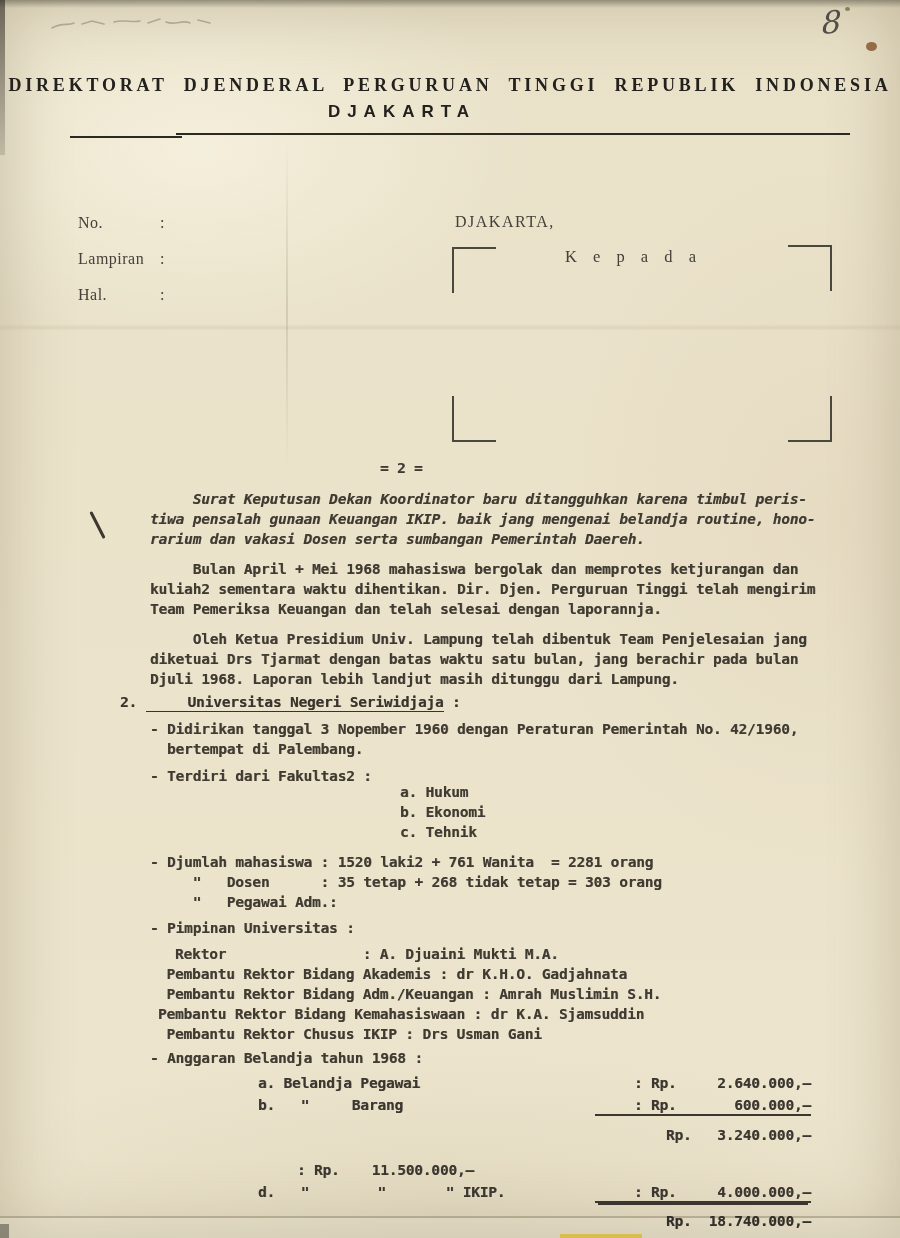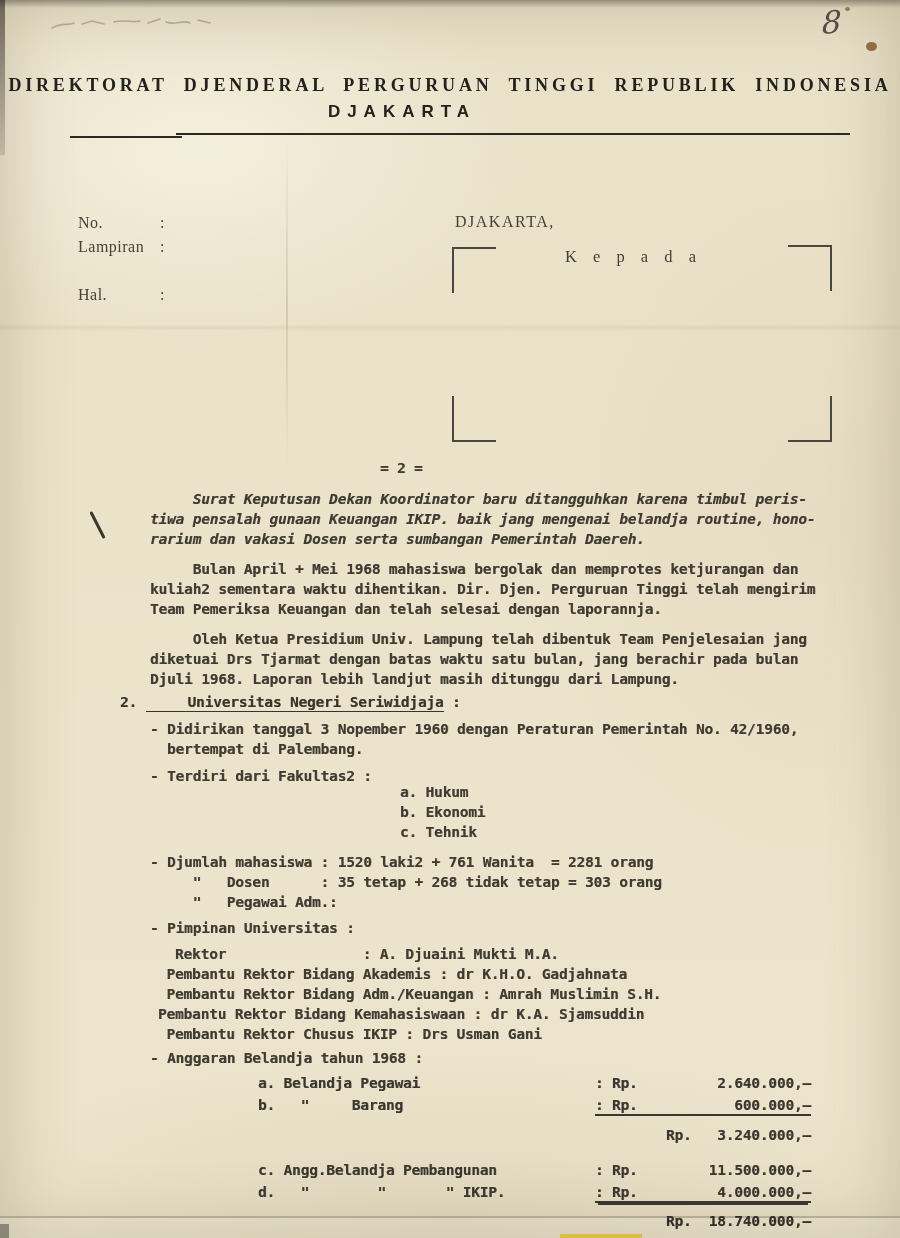--- a/index.html
+++ b/index.html
@@ -66,21 +66,21 @@
   .leaders{left:158px;top:944px;}
   .b5{left:150px;top:1048px;}
   
   .budget{position:absolute;left:258px;top:1072px;width:560px;
     font-family:"DejaVu Sans Mono","Liberation Mono",monospace;
     font-size:14.5px;font-weight:bold;color:#3b3730;letter-spacing:-.2px;
     text-shadow:.4px 0 0 rgba(59,55,48,.5);}
   .b-row{display:flex;height:22px;line-height:22px;white-space:pre;}
   .b-label{width:337px;}
   .money{display:flex;width:216px;}
-  .b-rp{width:56px;}
+  .b-rp{width:56px;margin-left:39px;}
   .b-amt{flex:1;text-align:right;}
   .u1{border-bottom:2px solid #3b3730;}
   .u2{border-bottom:2px solid #3b3730;box-shadow:0 5px 0 -3px #3b3730;}
   .gap-sub{margin-top:8px;}
   .gap-c{margin-top:13px;}
   .gap-tot{margin-top:7px;color:#322f28;}
   
   .hand8{
     position:absolute;left:822px;top:4px;font-family:"DejaVu Serif",serif;
     font-style:italic;font-size:31px;color:#524d46;
@@ -130,21 +130,21 @@
 
   <div class="lh-title">DIREKTORAT DJENDERAL PERGURUAN TINGGI REPUBLIK INDONESIA</div>
   <div class="lh-city">DJAKARTA</div>
   <div class="rule rule-short"></div>
   <div class="rule rule-long"></div>
 
   <div class="meta-row pr" style="top:214px;">
     <span class="meta-label">No.</span>
     <span>:</span>
   </div>
-  <div class="meta-row pr" style="top:238px;justify-content:space-between;">
+  <div class="meta-row pr" style="top:250px;justify-content:space-between;">
     <span class="meta-label">Lampiran</span>
     <span>:</span>
   </div>
   <div class="meta-row pr" style="top:286px;">
     <span class="meta-label">Hal.</span>
     <span>:</span>
   </div>
   <div class="date-city pr">DJAKARTA,</div>
   <div class="kepada pr">K e p a d a</div>
 
@@ -199,21 +199,20 @@
       </span>
     </div>
     <div class="b-row gap-sub">
       <span class="b-label"></span>
       <span class="money">
         <span class="b-rp"></span>
         <span class="b-amt">Rp.   3.240.000,—</span>
       </span>
     </div>
     <div class="b-row gap-c">
-      <span class="b-label">c. Angg.Belandja Pembangunan</span>
       <span class="money">
         <span class="b-rp">: Rp.</span>
         <span class="b-amt">11.500.000,—</span>
       </span>
     </div>
     <div class="b-row">
       <span class="b-label">d.   "        "       " IKIP.</span>
       <span class="money u2">
         <span class="b-rp">: Rp.</span>
         <span class="b-amt">4.000.000,—</span>

